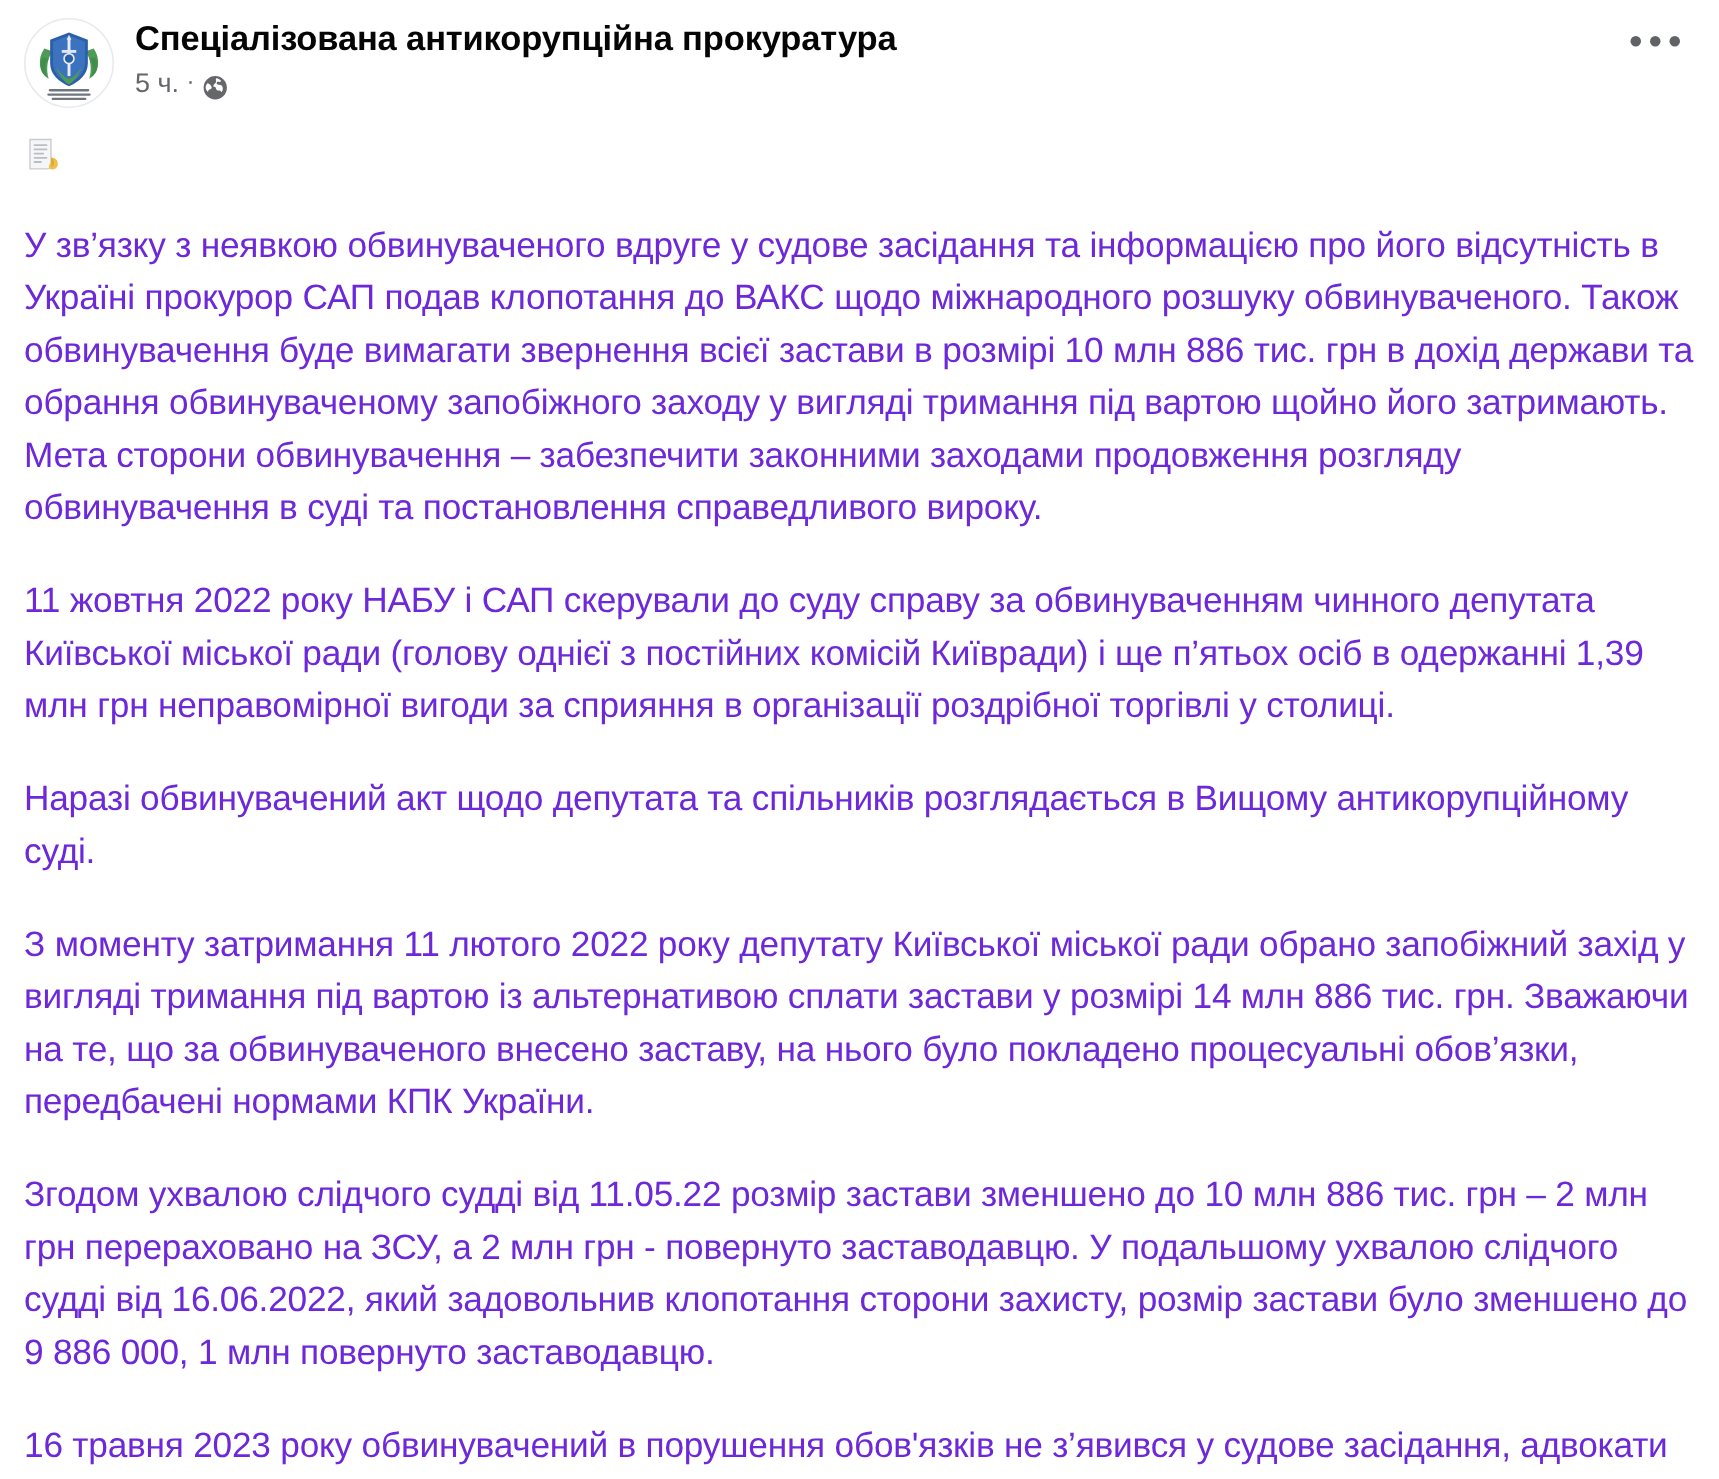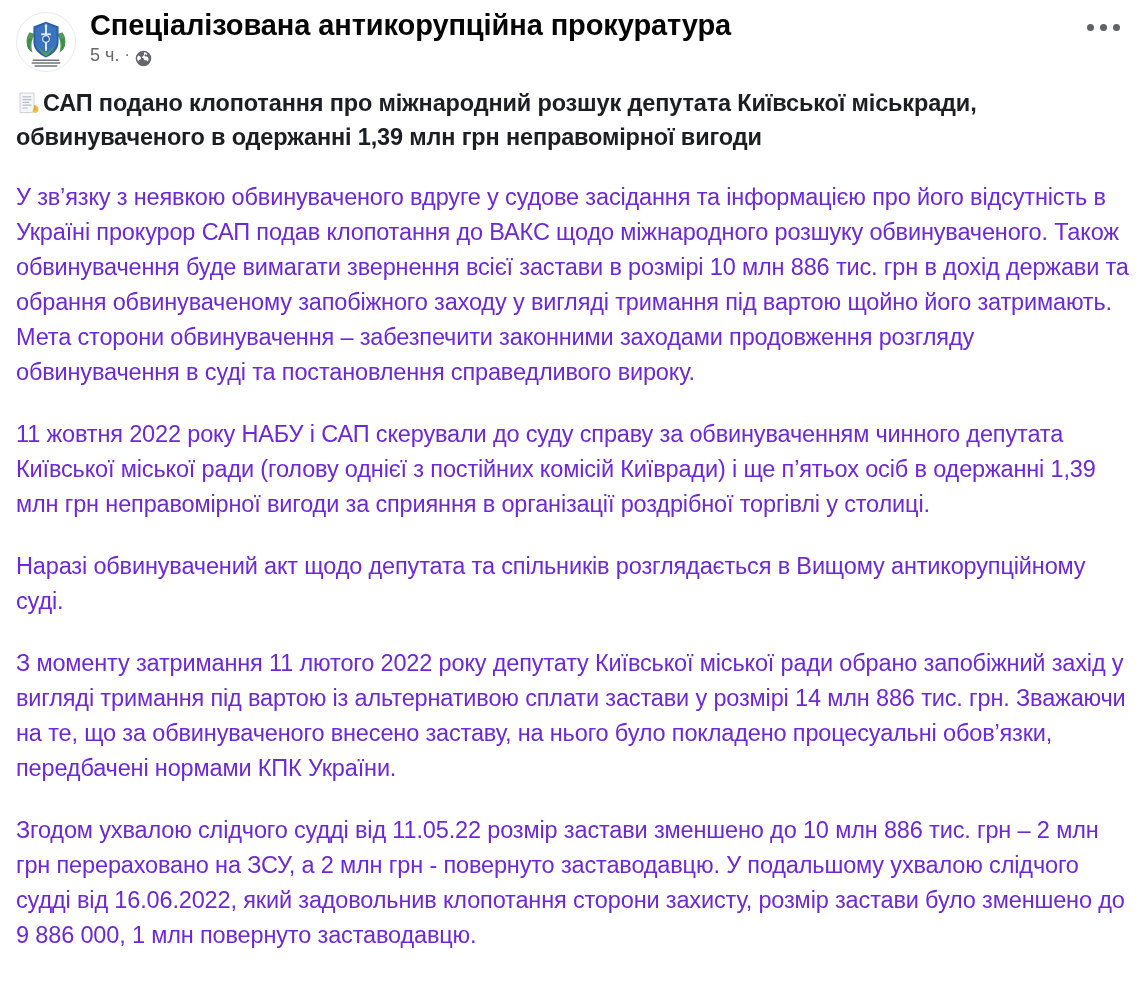--- a/index.html
+++ b/index.html
@@ -50,21 +50,21 @@
 
   .header-text {
     margin-left: 14px;
     display: flex;
     flex-direction: column;
     justify-content: flex-start;
     padding-top: 1px;
   }
 
   .page-name {
-    font-size: 29px;
+    font-size: 23px;
     font-weight: bold;
     line-height: 28px;
     color: #050505;
     letter-spacing: -0.1px;
     white-space: nowrap;
   }
 
   .meta-row {
     display: flex;
     align-items: flex-end;
@@ -197,21 +197,21 @@
 
     <div class="headline"><span class="emoji-doc"><svg viewBox="0 0 26 26" width="26" height="26">
             <path d="M4 3 L18 3 L18 20 C18 21.6 16.8 22.6 15.4 22.6 L4 22.6 Z" fill="#f5f6f7" stroke="#c8cbd0" stroke-width="0.9"></path>
             <rect x="6.4" y="6.2" width="9.2" height="1.2" rx="0.6" fill="#b9bdc4"></rect>
             <rect x="6.4" y="9" width="9.2" height="1.2" rx="0.6" fill="#b9bdc4"></rect>
             <rect x="6.4" y="11.8" width="7" height="1.2" rx="0.6" fill="#b9bdc4"></rect>
             <rect x="6.4" y="14.6" width="9.2" height="1.2" rx="0.6" fill="#b9bdc4"></rect>
             <rect x="6.4" y="17.4" width="5.5" height="1.2" rx="0.6" fill="#b9bdc4"></rect>
             <path d="M18 15 C21 15 22.6 17 22.6 19.2 C22.6 21.4 21 23 19 23 C17.3 23 16.4 21.9 16.6 20.6 C16.8 19.2 18 19 18 17.6 Z" fill="#f0c04a"></path>
             <path d="M18 15 C19.6 16 20.3 17.6 20 19.3 C19.8 20.4 19 21 18.1 21 C18.5 20 18.2 19 18 18 Z" fill="#e0a92f"></path>
-          </svg></span><span>САП подано клопотання про міжнародний розшук депутата Київської міськради, обвинуваченого в одержанні 1,39 млн грн неправомірної вигоди</span></div>
+          </svg></span></div>
 
     <p class="para">У зв’язку з неявкою обвинуваченого вдруге у судове засідання та інформацією про його відсутність в Україні прокурор САП подав клопотання до ВАКС щодо міжнародного розшуку обвинуваченого. Також обвинувачення буде вимагати звернення всієї застави в розмірі 10 млн 886 тис. грн в дохід держави та обрання обвинуваченому запобіжного заходу у вигляді тримання під вартою щойно його затримають. Мета сторони обвинувачення – забезпечити законними заходами продовження розгляду обвинувачення в суді та постановлення справедливого вироку.</p>
     <p class="para">11 жовтня 2022 року НАБУ і САП скерували до суду справу за обвинуваченням чинного депутата Київської міської ради (голову однієї з постійних комісій Київради) і ще п’ятьох осіб в одержанні 1,39 млн грн неправомірної вигоди за сприяння в організації роздрібної торгівлі у столиці.</p>
     <p class="para">Наразі обвинувачений акт щодо депутата та спільників розглядається в Вищому антикорупційному суді.</p>
     <p class="para">З моменту затримання 11 лютого 2022 року депутату Київської міської ради обрано запобіжний захід у вигляді тримання під вартою із альтернативою сплати застави у розмірі 14 млн 886 тис. грн. Зважаючи на те, що за обвинуваченого внесено заставу, на нього було покладено процесуальні обов’язки, передбачені нормами КПК України.</p>
     <p class="para">Згодом ухвалою слідчого судді від 11.05.22 розмір застави зменшено до 10 млн 886 тис. грн – 2 млн грн перераховано на ЗСУ, а 2 млн грн - повернуто заставодавцю. У подальшому ухвалою слідчого судді від 16.06.2022, який задовольнив клопотання сторони захисту, розмір застави було зменшено до 9 886 000, 1 млн повернуто заставодавцю.</p>
     <p class="para">16 травня 2023 року обвинувачений в порушення обов'язків не з’явився у судове засідання, адвокати не могли повідомити про місце перебування обвинуваченого. У свою чергу слідство встановило, що обвинувачений перетнув кордон України 13 травня цього року. На сьогодні місцеперебування обвинуваченого невідоме.</p>
 
   </div>
 </div>

